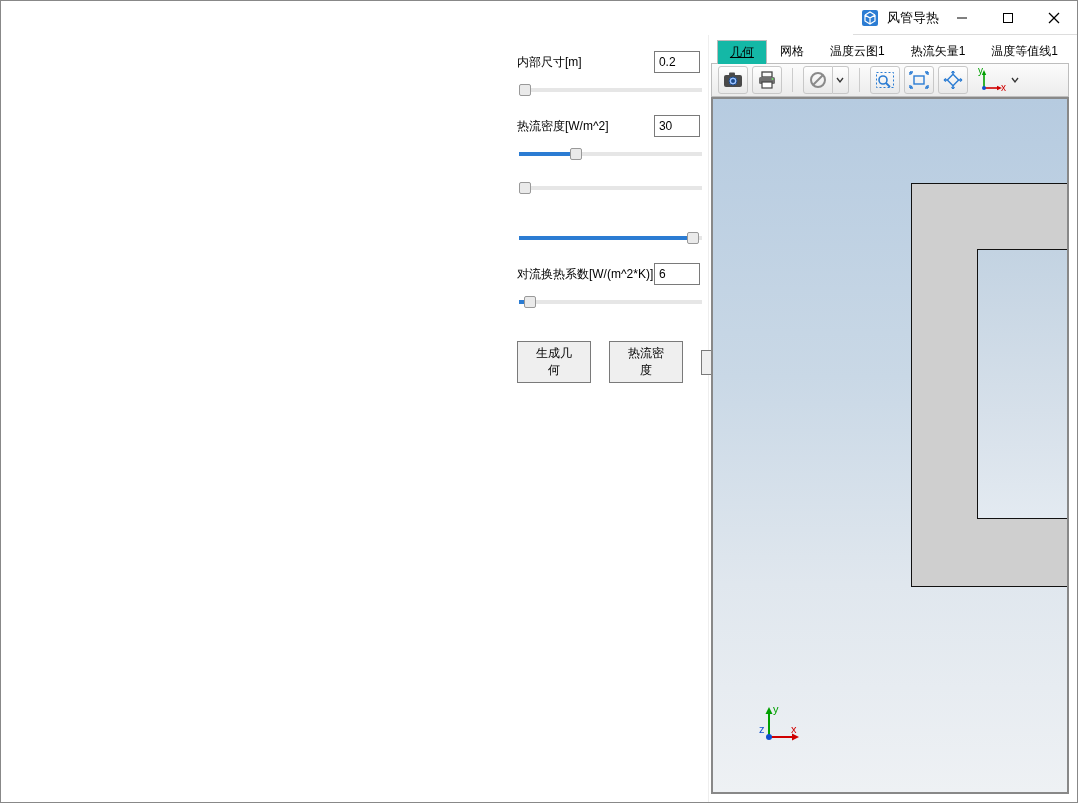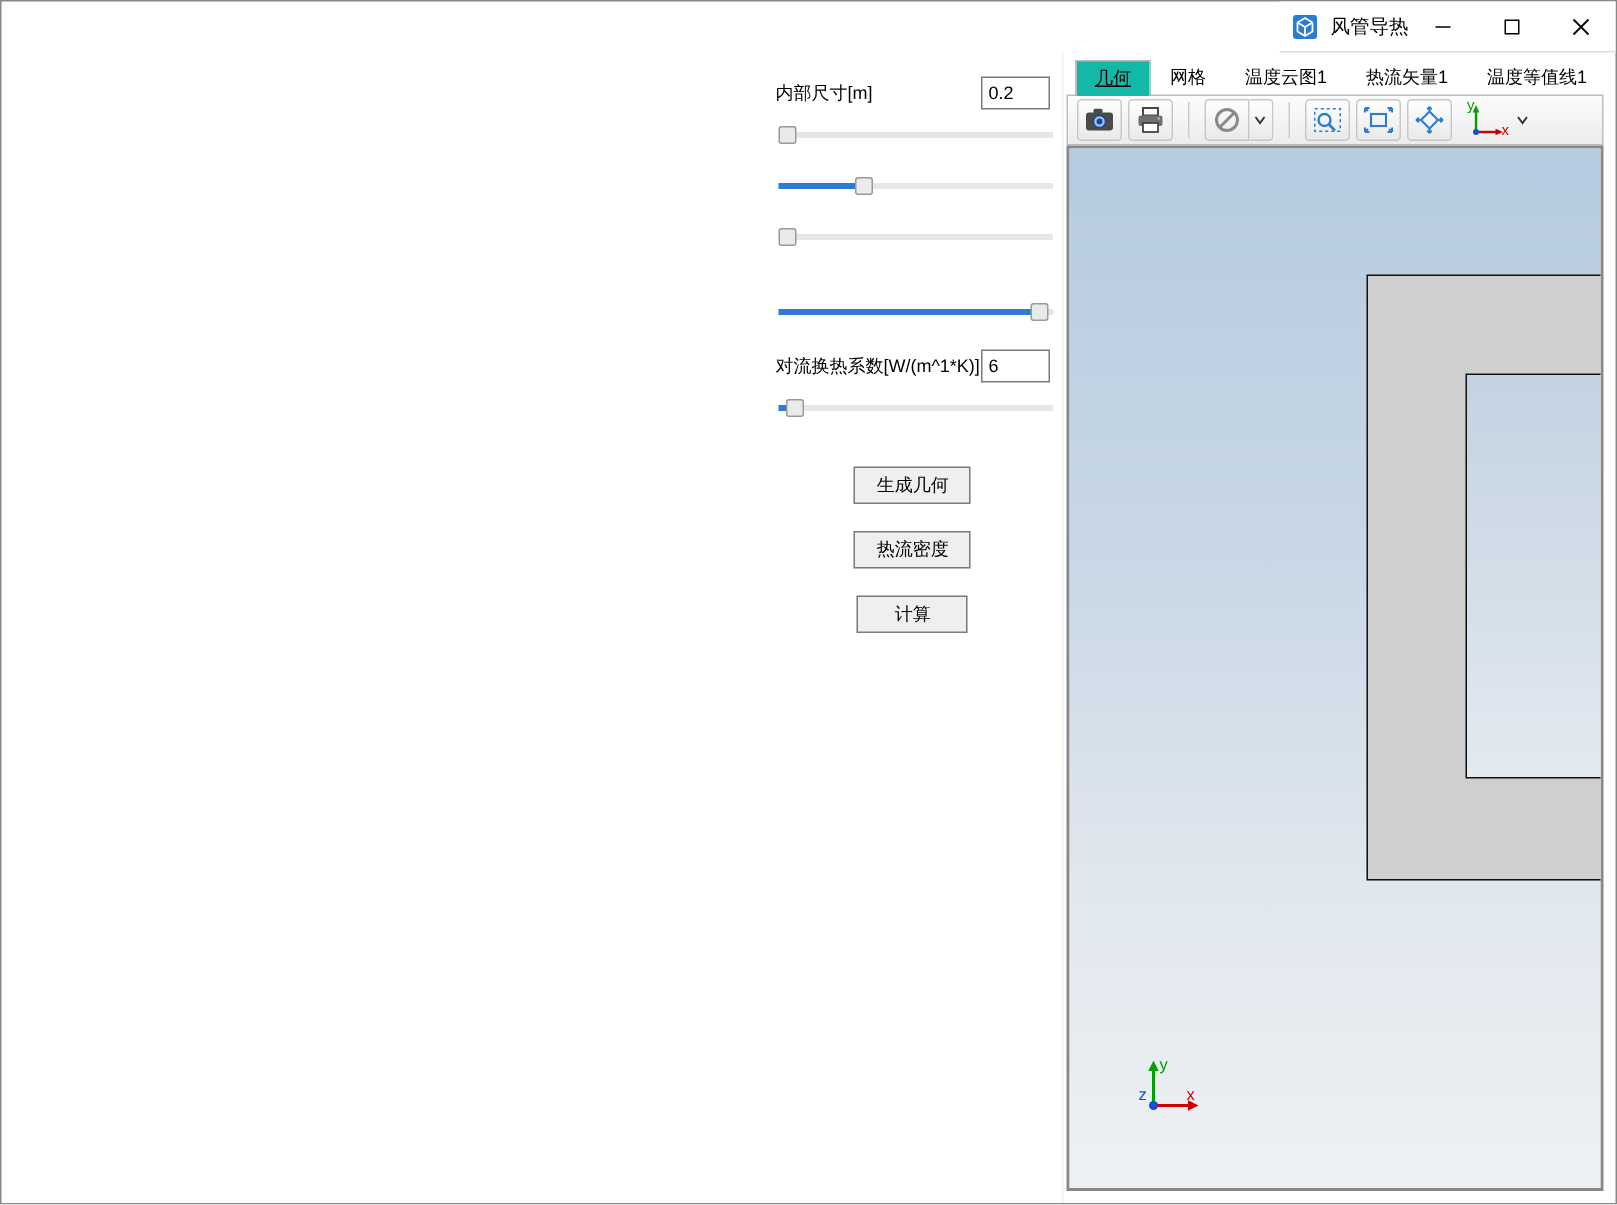--- a/index.html
+++ b/index.html
@@ -12,21 +12,21 @@
   .win-btn { width:46px; height:34px; display:flex; align-items:center; justify-content:center; }
   .body { flex:1 1 auto; display:flex; min-height:0; }
   .sidebar { width:200px; padding:10px 8px; border-right:1px solid #eee; display:flex; flex-direction:column; gap:2px; }
   .param-row { display:flex; align-items:center; justify-content:space-between; margin-top:6px; }
   .param-label { font-size:12px; color:#000; }
   .param-input { width:46px; height:22px; border:1px solid #7a7a7a; background:#fff; font-size:12px; padding:0 4px; text-align:left; }
   .slider { width:100%; margin:6px 0 12px 0; }
   .slider input[type=range]{ width:100%; height:4px; -webkit-appearance:none; background:#ddd; }
   .slider input[type=range]::-webkit-slider-runnable-track{ height:4px; background:linear-gradient(to right,#2b7cd3 var(--pct,0%), #e6e6e6 var(--pct,0%)); }
   .slider input[type=range]::-webkit-slider-thumb{ -webkit-appearance:none; width:12px;height:12px;border-radius:2px;background:#eaeaea;border:1px solid #999;margin-top:-4px;}
-  .action-buttons { margin-top:20px; display:flex; flex-direction:column; align-items:center; gap:18px; }
+  .action-buttons { margin-top:20px; display:flex; flex-direction:row; align-items:center; gap:18px; }
   .btn { min-width:74px; padding:3px 14px; border:1px solid #7a7a7a; background:#efefef; font-size:12px; cursor:pointer; }
   .main { flex:1 1 auto; display:flex; flex-direction:column; min-width:0; padding:4px 6px 6px 0;}
   .tabs { height:24px; display:flex; align-items:flex-end; gap:0; padding-left:8px; }
   .tab { padding:3px 12px 3px 12px; font-size:12px; border:1px solid transparent; border-bottom:none; cursor:pointer; }
   .tab.active { border-color:#bbb; background:#14b8a6; position:relative; top:1px;text-decoration:underline; }
   .toolbar { height:34px; border:1px solid #bdbdbd; background:linear-gradient(#fcfcfc,#ececec); display:flex; align-items:center; gap:4px; padding:0 6px; margin:0 2px;}
   .tool-btn { width:30px;height:28px;border:1px solid #c8c8c8;border-radius:3px;background:linear-gradient(#fff,#e9e9e9);display:flex;align-items:center;justify-content:center;cursor:pointer;}
   .tool-sep{ width:1px;height:24px;background:#ccc;margin:0 6px;}
   .canvas-wrap{ flex:1 1 auto; border:2px solid #888; margin:0 2px 2px 2px; position:relative; overflow:hidden;}
   .canvas-bg{position:absolute;inset:0;background:linear-gradient(180deg,#b6cbe0 0%, #c9d8e6 40%, #e0e7ee 70%, #eef1f4 100%);}
@@ -70,30 +70,34 @@
   <div class="body">
 
     <div class="sidebar">
 
       <div class="param-row">
         <span class="param-label">内部尺寸[m]</span>
         <input class="param-input" value="0.2" style="">
       </div>
       <div class="slider"><input type="range" min="0" max="100" style="--pct: 0%;" value="0"></div>
 
+      <div class="param-row">
+        <span class="param-label">热流密度[W/m^2]</span>
+        <input class="param-input" value="30" style="">
+      </div>
       <div class="slider"><input type="range" min="0" max="100" style="--pct: 30%;" value="30"></div>
 
       <div class="slider"><input type="range" min="0" max="100" style="--pct: 0%;" value="0"></div>
 
       <div style="height:14px"></div>
 
       <div class="slider"><input type="range" min="0" max="100" style="--pct: 98%;" value="98"></div>
 
       <div class="param-row">
-        <span class="param-label">对流换热系数[W/(m^1*K)]</span>
+        <span class="param-label">对流换热系数[W/(m^2*K)]</span>
         <input class="param-input" value="6" style="">
       </div>
       <div class="slider"><input type="range" min="0" max="100" style="--pct: 3%;" value="3"></div>
 
       <div class="action-buttons">
         <button class="btn">生成几何</button>
         <button class="btn">热流密度</button>
         <button class="btn">计算</button>
       </div>
     </div>

